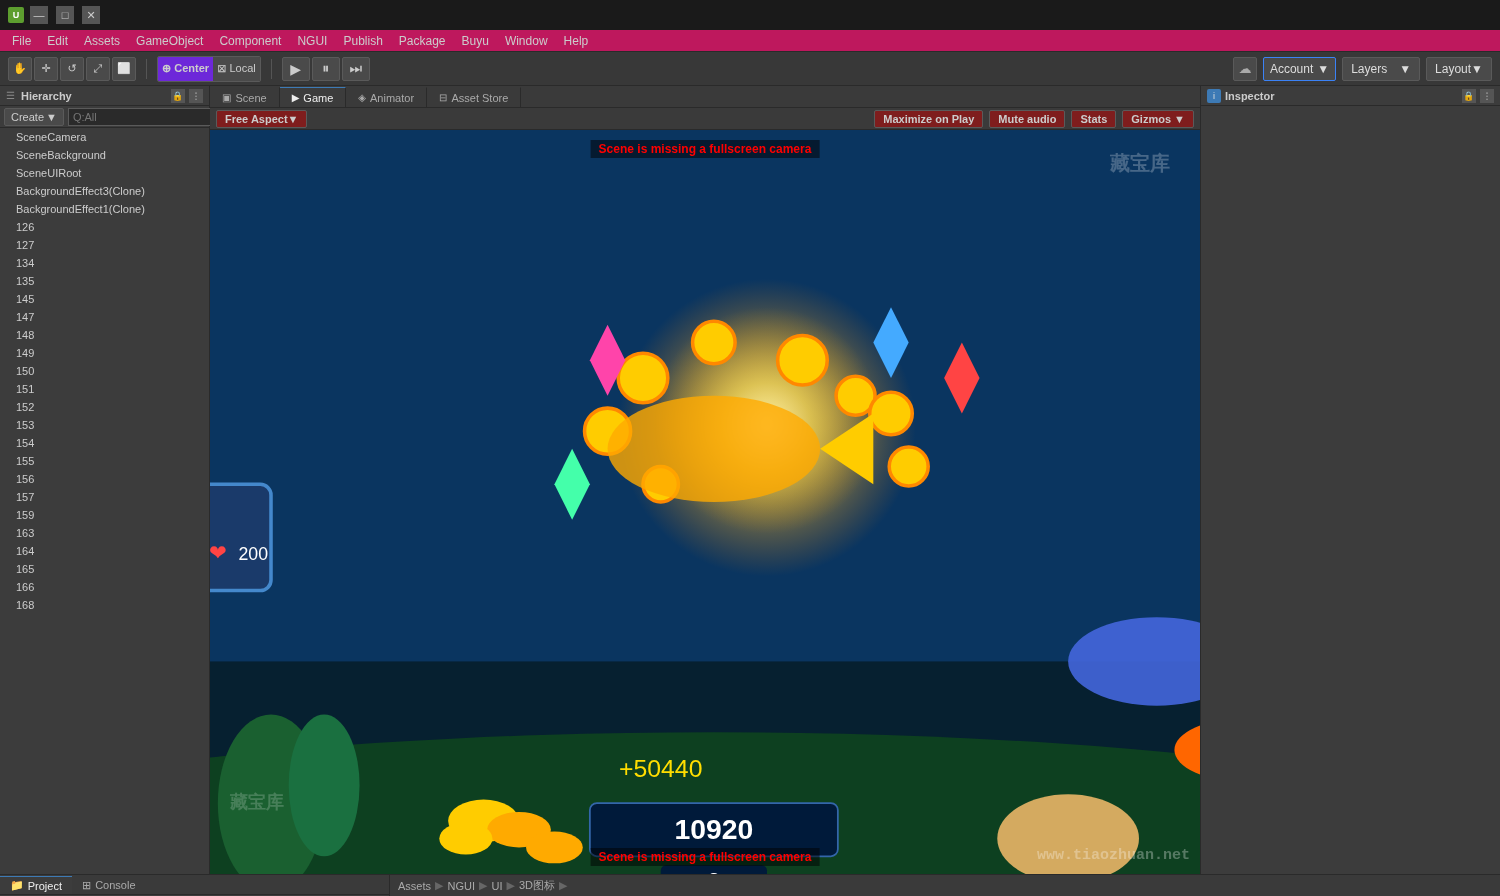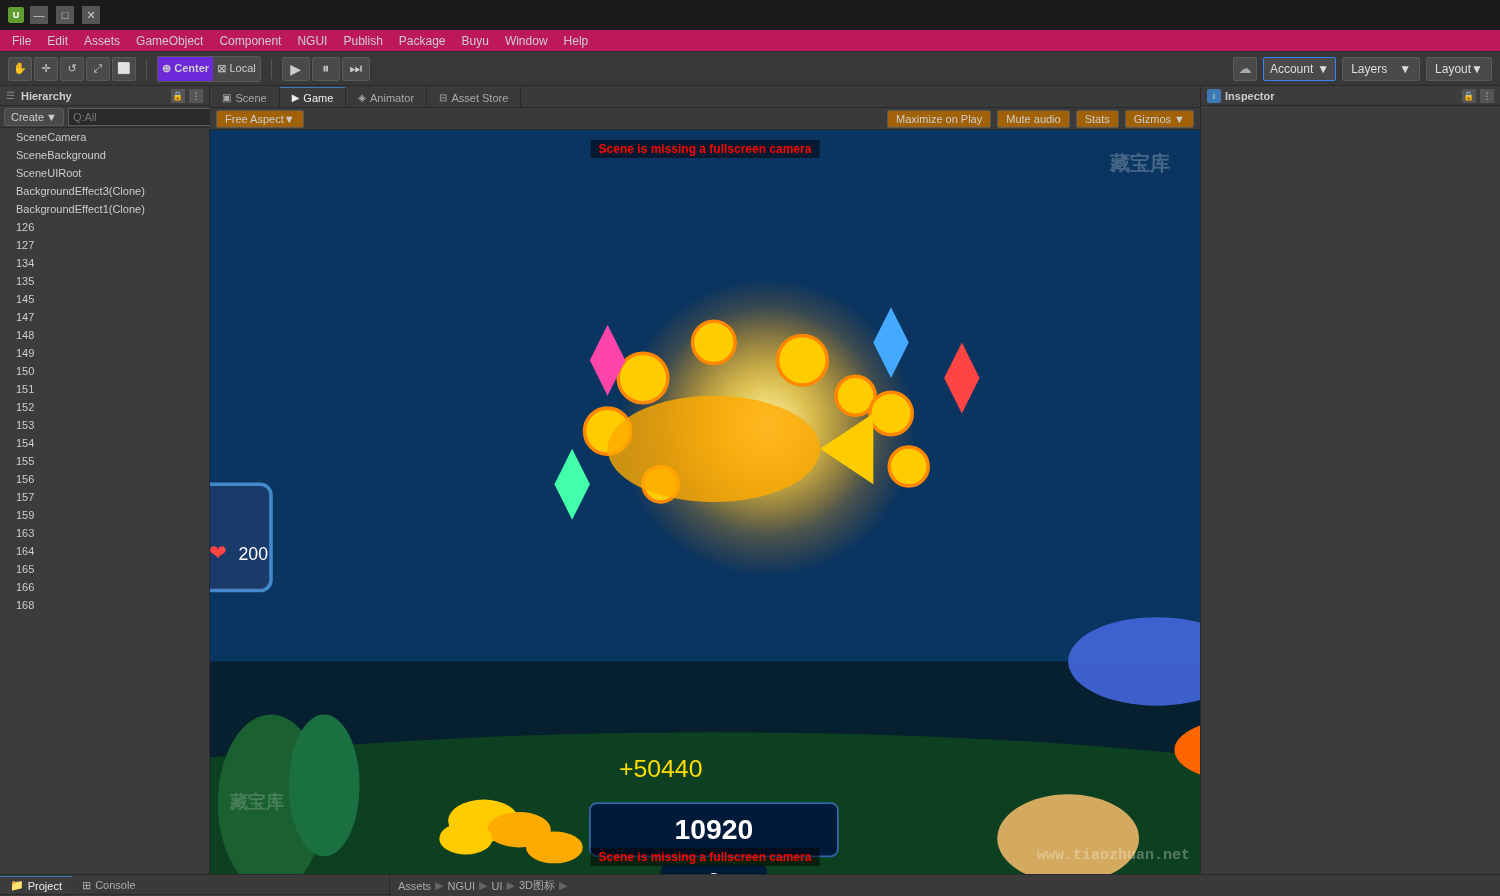--- a/index.html
+++ b/index.html
@@ -51,21 +51,21 @@
     .hierarchy-item { height: 18px; display: flex; align-items: center; padding: 0 4px; cursor: pointer; font-size: 11px; color: #ccc; }
     .hierarchy-item .arrow { width: 12px; display: inline-block; }
 
     
     #center-area { flex: 1; display: flex; flex-direction: column; }
     .tabs-row { height: 22px; background: #3a3a3a; display: flex; align-items: flex-end; border-bottom: 1px solid #2a2a2a; }
     .tab { height: 20px; padding: 0 12px; display: flex; align-items: center; gap: 4px; cursor: pointer; font-size: 11px; color: #aaa; background: #3a3a3a; border-right: 1px solid #2a2a2a; border-top: 1px solid transparent; }
     .tab.active { background: #3c3c3c; color: #eee; border-top: 1px solid #3d7ab5; }
     .tab-icon { font-size: 10px; }
     .game-toolbar { height: 22px; background: #3a3a3a; display: flex; align-items: center; padding: 0 6px; gap: 6px; border-bottom: 1px solid #2a2a2a; }
-    .game-toolbar-btn { height: 18px; padding: 0 8px; background: #a16207; border: 1px solid #5a5a5a; color: #ccc; cursor: pointer; font-size: 11px; display: flex; align-items: center; border-radius: 2px; }
+    .game-toolbar-btn { height: 18px; padding: 0 8px; background: #7f1d1d; border: 1px solid #5a5a5a; color: #ccc; cursor: pointer; font-size: 11px; display: flex; align-items: center; border-radius: 2px; font-weight: bold; }
     .game-spacer { flex: 1; }
     .game-content { flex: 1; background: #222; overflow: hidden; position: relative; }
     .game-overlay-msg { position: absolute; top: 10px; left: 50%; transform: translateX(-50%); color: #f00; font-size: 12px; font-weight: bold; background: rgba(0,0,0,0.5); padding: 2px 8px; }
     .game-overlay-bottom { position: absolute; bottom: 8px; left: 50%; transform: translateX(-50%); color: #f00; font-size: 12px; font-weight: bold; background: rgba(0,0,0,0.5); padding: 2px 8px; }
     .watermark { position: absolute; color: rgba(255,255,255,0.25); font-size: 20px; font-weight: bold; pointer-events: none; font-family: Liberation Mono, monospace; }
     .watermark.top-right { top: 20px; right: 30px; }
 
     
     #inspector { width: 300px; background: #3c3c3c; border-left: 1px solid #2a2a2a; display: flex; flex-direction: column; }
     .inspector-header { height: 20px; background: #3c3c3c; display: flex; align-items: center; padding: 0 6px; border-bottom: 1px solid #2a2a2a; }

